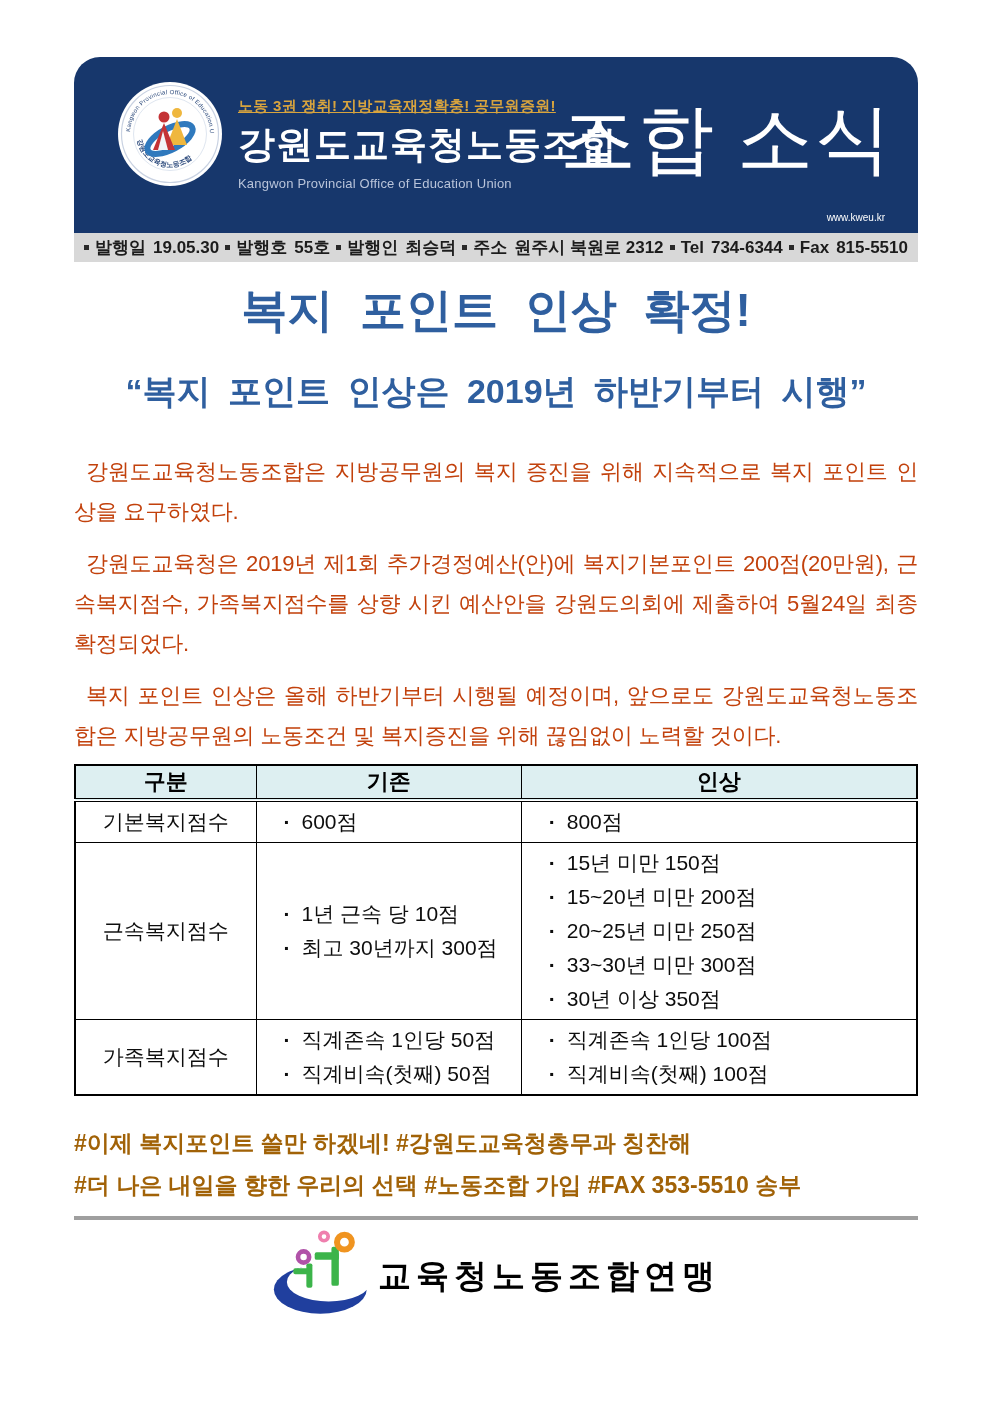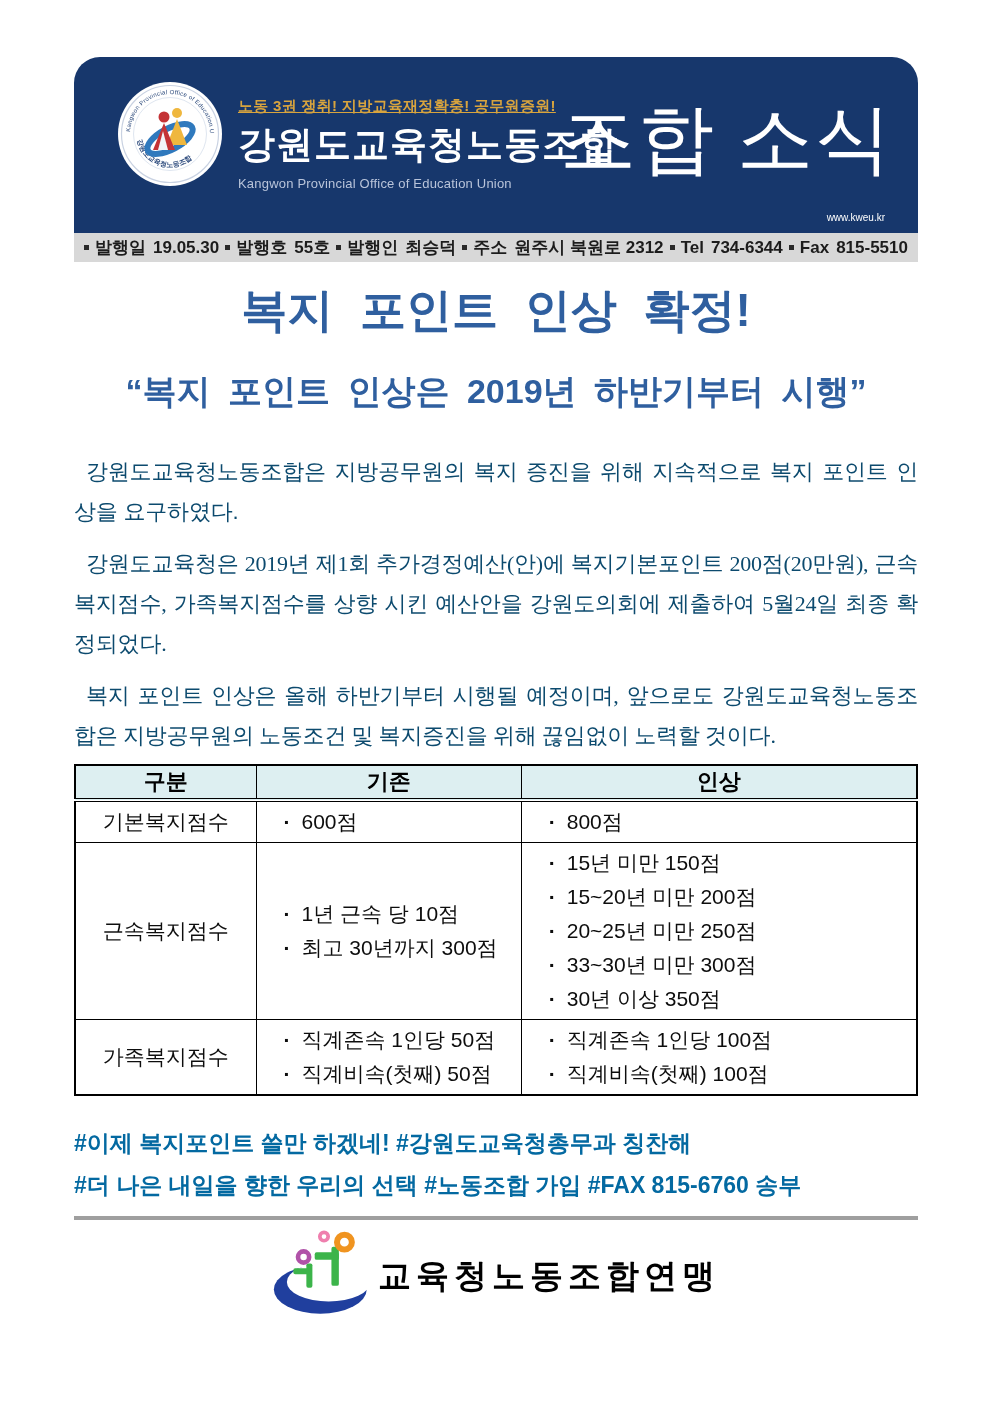--- a/index.html
+++ b/index.html
@@ -41,42 +41,42 @@
   .title {
     margin-top: 20px; text-align: center; color: #2f5f9f;
     font-size: 46px; font-weight: 800; word-spacing: 14px; line-height: 1.25;
   }
   .subtitle {
     margin-top: 30px; text-align: center; color: #2f5f9f;
     font-size: 34px; font-weight: 800; word-spacing: 8px; line-height: 1.25;
   }
   .body-p {
     font-size: 22px; line-height: 40px; text-align: justify;
-    text-indent: 12px; color: #0c4a6e; letter-spacing: -0.2px;
+    text-indent: 12px; color: #c2410c; letter-spacing: -0.2px;
   }
   .body-p.first { margin-top: 40px; }
-  .body-p + .body-p { margin-top: 12px; font-family: Liberation Serif, serif; }
+  .body-p + .body-p { margin-top: 12px; }
 
   
   .caption { margin-top: 24px; text-align: center; font-size: 22px; font-weight: bold; color: #000; }
   table.benefit { width: 100%; border-collapse: collapse; margin-top: 8px; border: 2px solid #000; }
   table.benefit col.c1 { width: 21.5%; }
   table.benefit col.c2 { width: 31.5%; }
   table.benefit col.c3 { width: 47%; }
   table.benefit th {
     background: #ddeff1; height: 35px; font-size: 22px; font-weight: bold;
     border: 1.5px solid #000; border-bottom: 4px double #000; text-align: center; color: #000;
   }
   table.benefit td { border: 1.5px solid #000; padding: 3px 12px; vertical-align: middle; font-size: 21px; }
   td.cat { text-align: center; }
   .cell-line { display: flex; align-items: baseline; padding-left: 15px; line-height: 34px; }
   .bul { margin-right: 11px; font-weight: bold; }
 
   
-  .hashtags { margin-top: 26px; font-size: 23px; font-weight: 600; line-height: 42px; color: #0369a1; }
+  .hashtags { margin-top: 26px; font-size: 23px; font-weight: 600; line-height: 42px; color: #a16207; }
   .divider { margin-top: 10px; height: 4px; background: #9f9f9f; }
   .footer { margin-top: 10px; display: flex; align-items: center; justify-content: center; }
   .fed-name { font-size: 33px; font-weight: 800; letter-spacing: 5px; color: #000; margin-left: 2px; }
 </style>
 </head>
 <body>
 
 <div class="page">
 
   <header class="banner">
@@ -239,21 +239,21 @@
                 <span class="bul">·</span>
                 <span>직계비속(첫째) 100점</span>
               </div>
             </td>
           </tr>
         </tbody>
     </table>
 
     <div class="hashtags">
       <div>#이제 복지포인트 쓸만 하겠네! #강원도교육청총무과 칭찬해</div>
-      <div>#더 나은 내일을 향한 우리의 선택 #노동조합 가입 #FAX 815-6760 송부</div>
+      <div>#더 나은 내일을 향한 우리의 선택 #노동조합 가입 #FAX 353-5510 송부</div>
     </div>
 
     <div class="divider"></div>
 
     <footer class="footer">
       <svg viewBox="0 0 112 100" width="104" height="93">
         <ellipse cx="52" cy="64" rx="50" ry="26" fill="#203f9e"></ellipse>
         <ellipse cx="61" cy="56" rx="45" ry="21" fill="#ffffff"></ellipse>
         <g fill="#3cb44a">
           <rect x="64" y="18" width="8" height="42" rx="2"></rect>

